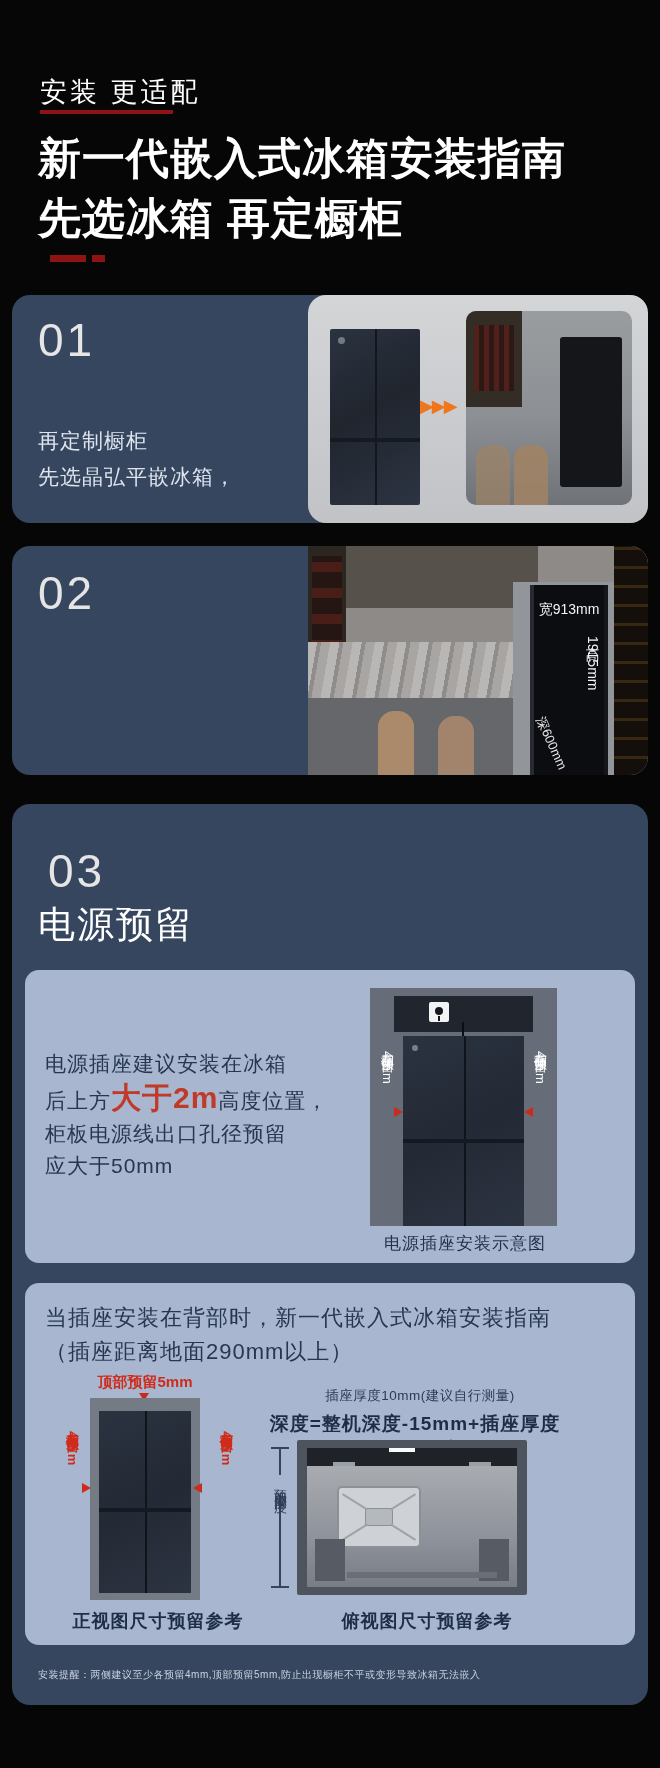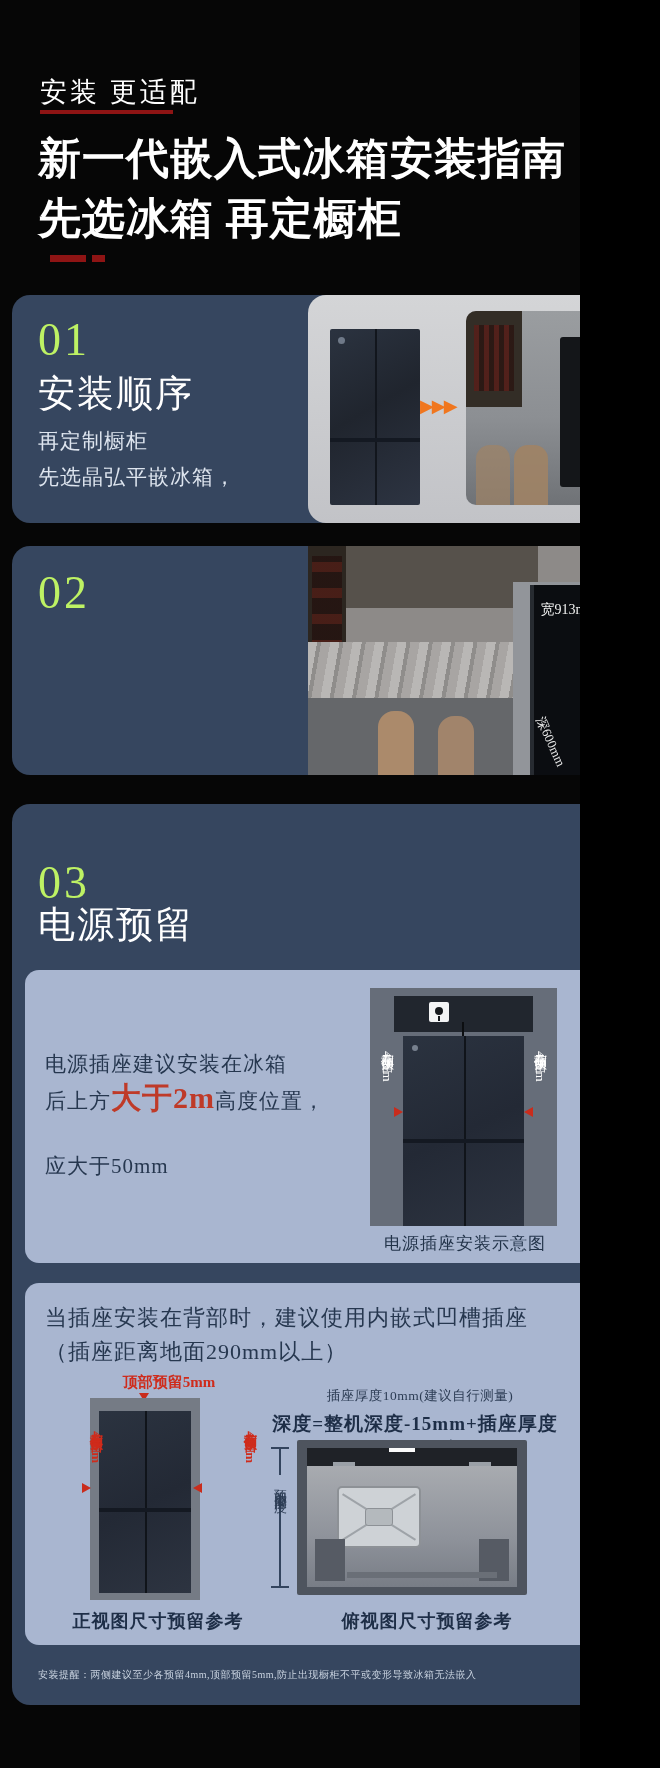--- a/index.html
+++ b/index.html
@@ -1,26 +1,26 @@
 <!DOCTYPE html>
 <html><head>
 <meta charset="utf-8">
 <style>
   html,body{margin:0;padding:0;background:#000;}
-  #app{position:relative;width:580px;height:1768px;background:#060606;overflow:hidden;
-       font-family:Liberation Serif, serif;-webkit-font-smoothing:antialiased;}
+  #app{position:relative;width:660px;height:1768px;background:#060606;overflow:hidden;
+       font-family:Liberation Sans, sans-serif;-webkit-font-smoothing:antialiased;}
   .abs{position:absolute;}
   
   .eyebrow{left:40px;top:74px;font-size:27px;color:#fff;letter-spacing:3px;font-weight:500;}
   .eyebrow-line{left:40px;top:110px;width:133px;height:4px;background:#8e1414;}
   .title{left:38px;font-size:43px;font-weight:600;color:#fff;letter-spacing:1px;white-space:nowrap;}
   .dash{top:255px;height:7px;background:#8e1414;}
   
   .card{position:absolute;left:12px;width:636px;background:#36465f;border-radius:18px;}
-  .num{position:absolute;left:26px;font-size:46px;color:#bef264;letter-spacing:3px;font-weight:500;}
+  .num{position:absolute;left:26px;font-size:46px;color:#e5e5e5;letter-spacing:3px;font-weight:500;}
   .cardtitle{position:absolute;left:26px;font-size:37px;color:#fff;font-weight:500;letter-spacing:2px;}
   .cardbody{position:absolute;left:26px;font-size:21px;color:#dee5ef;line-height:36px;letter-spacing:1px;}
   
   .media1{position:absolute;right:0;top:0;width:340px;height:228px;border-radius:18px;
           background:linear-gradient(180deg,#d4d5d7,#c2c3c7);overflow:hidden;}
   .fridge-sm{position:absolute;left:22px;top:34px;width:90px;height:176px;border-radius:2px;
           background:linear-gradient(150deg,#2b3340 0%,#20252e 45%,#2d3442 100%);}
   .fridge-sm .vsplit{position:absolute;left:50%;top:0;width:2px;height:100%;background:#12161d;}
   .fridge-sm .hbar{position:absolute;left:0;top:62%;width:100%;height:4px;background:#141922;}
   .fridge-sm .logo{position:absolute;left:8px;top:8px;width:7px;height:7px;border-radius:50%;background:#8d98a8;opacity:.7;}
@@ -71,21 +71,21 @@
   .tri-l{width:0;height:0;border-top:5px solid transparent;border-bottom:5px solid transparent;border-right:9px solid #c92c1c;}
   .tri-d{width:0;height:0;border-left:5px solid transparent;border-right:5px solid transparent;border-top:8px solid #c92c1c;}
   .caption{font-size:17px;color:#223349;text-align:center;letter-spacing:1px;}
   .caption-b{font-size:18px;font-weight:700;color:#1e2e47;text-align:center;letter-spacing:1px;}
   
   .frame{position:absolute;left:65px;top:115px;width:110px;height:202px;background:#757b85;}
   .frame .inner{position:absolute;left:9px;top:13px;width:92px;height:182px;
         background:linear-gradient(155deg,#2b3340 0%,#232935 50%,#2d3441 100%);}
   .frame .vsplit{position:absolute;left:50%;top:13px;width:2px;height:182px;background:#10141a;}
   .frame .hbar{position:absolute;left:9px;top:110px;width:92px;height:4px;background:#141922;}
-  .redlabel{color:#cf2b1b;font-weight:700;margin-left:24px;}
+  .redlabel{color:#cf2b1b;font-weight:700;}
   
   .topview{position:absolute;left:272px;top:157px;width:230px;height:155px;background:#4e545e;border-radius:2px;}
   .tv-band{position:absolute;left:10px;top:8px;width:210px;height:18px;background:#1f2227;}
   .tv-notch{position:absolute;left:92px;top:8px;width:26px;height:4px;background:#fafafa;}
   .tv-tab{position:absolute;top:22px;width:22px;height:6px;background:#9aa0a7;}
   .tv-body{position:absolute;left:10px;top:26px;width:210px;height:121px;
         background:linear-gradient(180deg,#a8abb0 0%,#8e929a 60%,#787d86 100%);}
   .tv-plate{position:absolute;left:30px;top:20px;width:80px;height:58px;background:#ced2d6;
         border:2px solid #8d9196;border-radius:5px;}
   .tv-plate .px1,.tv-plate .px2{position:absolute;left:50%;top:50%;width:86px;height:2px;background:#9ea3a8;}
@@ -106,21 +106,20 @@
 
   <div class="abs eyebrow">安装 更适配</div>
   <div class="abs eyebrow-line"></div>
   <div class="abs title" style="top:190px;">先选冰箱 再定橱柜</div>
   <div class="abs title" style="top:130px;">新一代嵌入式冰箱安装指南</div>
   <div class="abs dash" style="left:50px;width:36px;"></div>
   <div class="abs dash" style="left:92px;width:13px;"></div>
 
   <div class="card" style="top:295px;height:228px;">
     <div class="num" style="top:18px;">01</div>
-    <div class="cardtitle" style="top:74px;">安装顺序</div>
     <div class="cardbody" style="top:128px;">
       <div>再定制橱柜</div>
       <div>先选晶弘平嵌冰箱，</div>
     </div>
     <div class="media1">
       <div class="fridge-sm">
         <div class="logo"></div>
         <div class="vsplit"></div>
         <div class="hbar"></div>
       </div>
@@ -148,26 +147,27 @@
       <div class="m2-wall"></div>
       <div class="m2-niche"></div>
       <div class="m2-rack"></div>
       <div class="dimw">宽913mm</div>
       <div class="dimh">高1915mm</div>
       <div class="dimd">深600mm</div>
     </div>
   </div>
 
   <div class="card" style="top:804px;height:901px;">
-    <div class="num" style="top:52px;">03</div>
+    <div class="num" style="top:40px;margin-left:10px;">03</div>
     <div class="cardtitle" style="top:96px;">电源预留</div>
 
     <div class="panel" style="top:166px;height:293px;">
       <div class="p1l" style="top:80px;">电源插座建议安装在冰箱</div>
       <div class="p1l" style="top:108px;"><span>后上方</span><span class="em-red">大于2m</span><span>高度位置，</span></div>
+      <div class="p1l" style="top:150px;">柜板电源线出口孔径预留</div>
       <div class="p1l" style="top:182px;">应大于50mm</div>
 
       <div class="cabinet">
         <div class="recess"></div>
         <div class="socket">
           <div class="hole"></div>
           <div class="pin"></div>
         </div>
         <div class="cord"></div>
         <div class="fridge-d">
@@ -177,21 +177,21 @@
         </div>
         <div class="vlabel" style="position:absolute;left:8px;top:55px;color:#fff;">左侧预留4mm</div>
         <div class="vlabel" style="position:absolute;right:8px;top:55px;color:#fff;">右侧预留4mm</div>
         <div class="tri-r abs" style="left:24px;top:119px;"></div>
         <div class="tri-l abs" style="right:24px;top:119px;"></div>
       </div>
       <div class="caption abs" style="left:330px;width:220px;top:262px;">电源插座安装示意图</div>
     </div>
 
     <div class="panel" style="top:479px;height:362px;">
-      <div class="p1l" style="top:20px;font-size:22px;">当插座安装在背部时，建议使用内嵌式凹槽插座</div>
+      <div class="p1l" style="top:20px;font-size:22px;">当插座安装在背部时，新一代嵌入式冰箱安装指南</div>
       <div class="p1l" style="top:54px;font-size:22px;">（插座距离地面290mm以上）</div>
 
       <div class="abs redlabel" style="left:40px;width:160px;top:90px;font-size:15px;text-align:center;">顶部预留5mm</div>
       <div class="tri-d abs" style="left:114px;top:110px;"></div>
       <div class="frame">
         <div class="inner"></div>
         <div class="vsplit"></div>
         <div class="hbar"></div>
       </div>
       <div class="vlabel redlabel abs" style="left:38px;top:140px;">左侧预留4mm</div>

